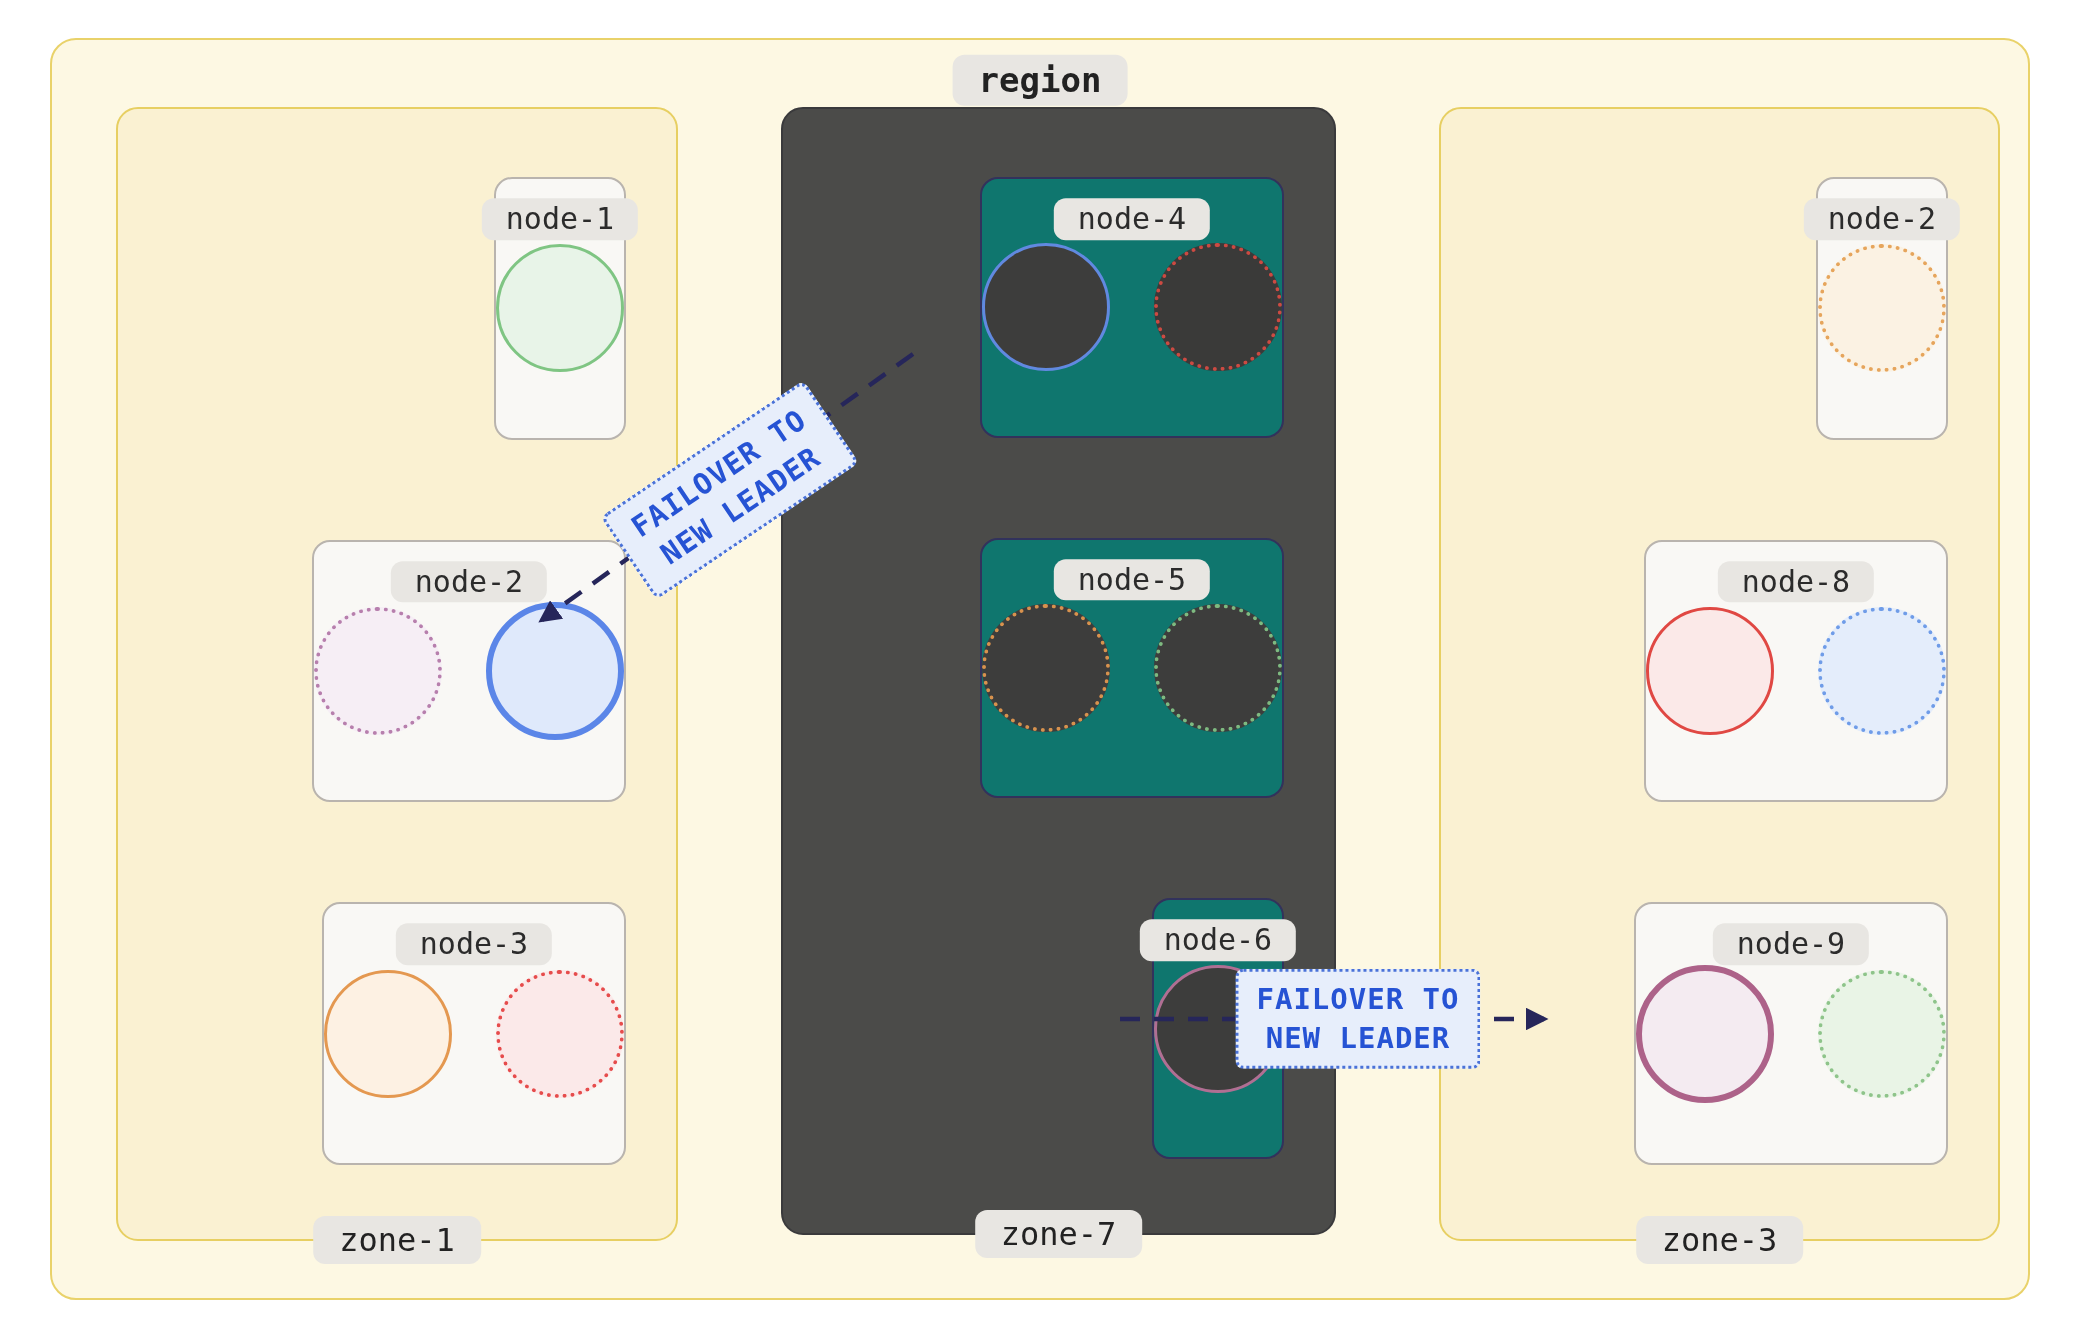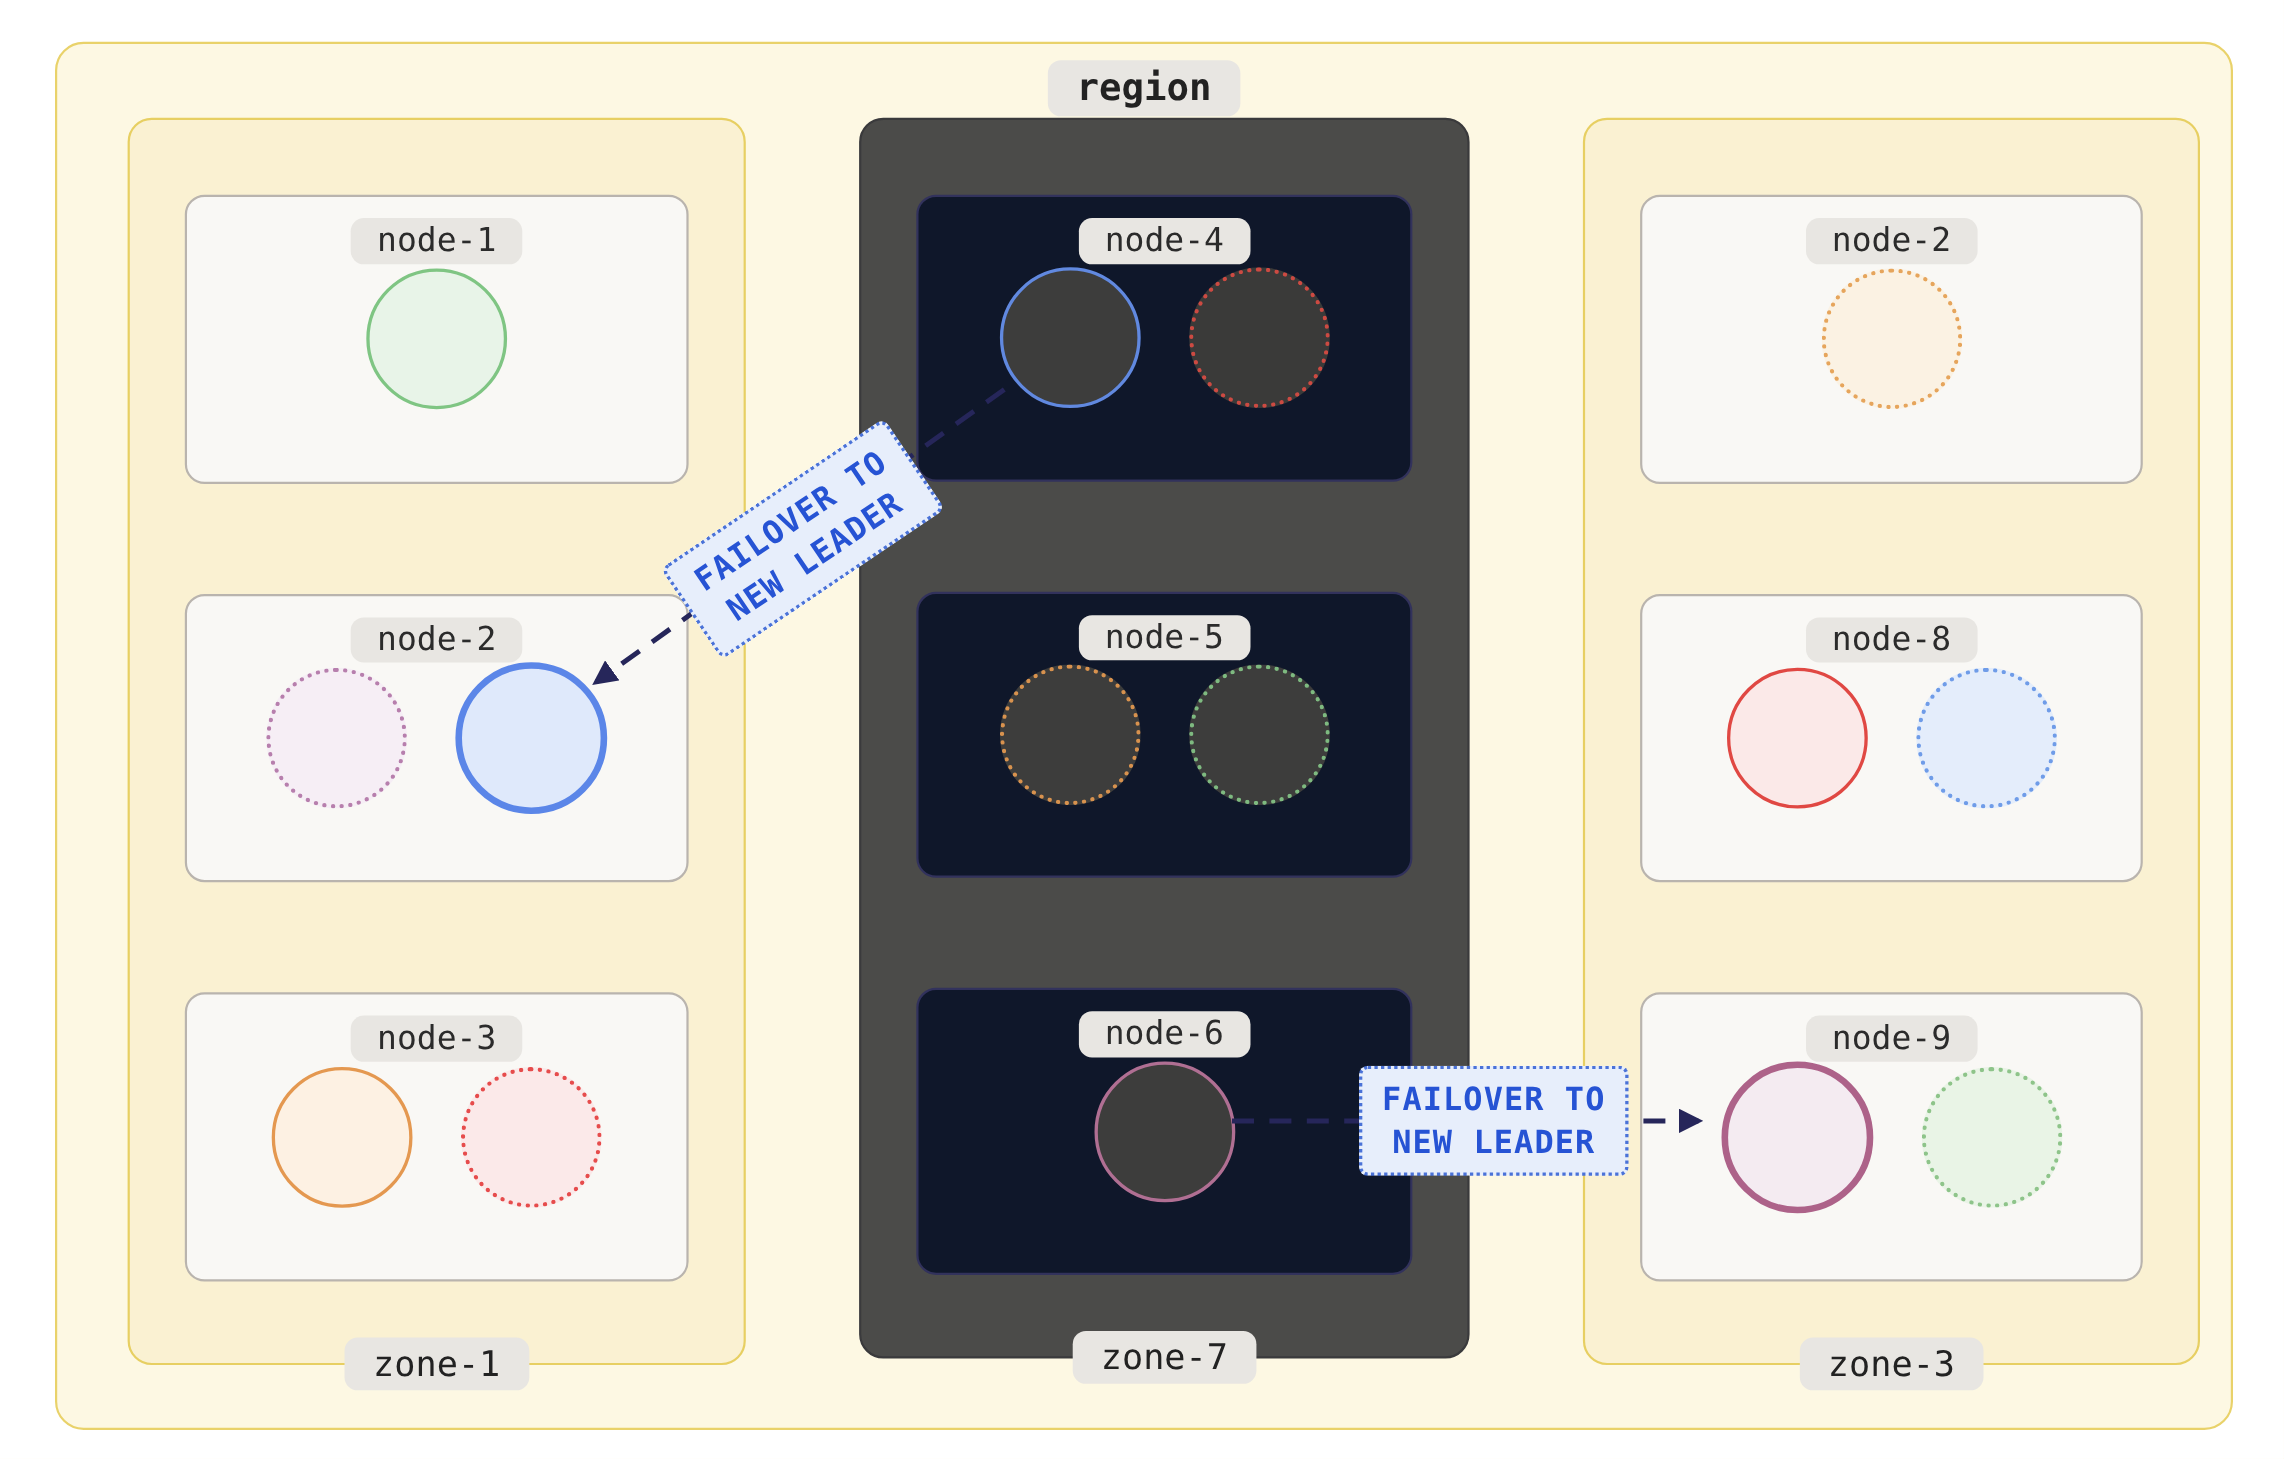--- a/index.html
+++ b/index.html
@@ -18,24 +18,24 @@
   .zone-label{position:absolute;bottom:0;left:50%;transform:translate(-50%,52%);
         font-weight:normal;font-size:32px;z-index:5;}
   .node-label{position:absolute;top:0;left:50%;transform:translate(-50%,-50%);
         font-size:30px;color:#2b2b2b;z-index:4;padding:2px 24px;}
 
   
   .zone{position:absolute;background:#faf1d2;border:2px solid #e7cf62;border-radius:22px;}
   .zone.down{background:#4b4b49;border-color:#3a3a3c;}
 
   .nodes{position:absolute;left:50px;right:50px;top:68px;bottom:74px;
-         display:flex;flex-direction:column;gap:100px;}
+         display:flex;flex-direction:column;gap:100px;align-items:flex-end;}
   .node{position:relative;flex:1;background:#f9f8f5;border:2px solid #b9b4ae;border-radius:18px;
         display:flex;align-items:center;justify-content:center;gap:44px;}
-  .zone.down .node{background:#0f172a;border-color:#32325c;}
+  .zone.down .node{background:#0f766e;border-color:#32325c;}
 
   
   .circle{width:128px;height:128px;border-radius:50%;box-sizing:border-box;
           border:3.5px solid #999;flex:0 0 auto;}
   .circle.dotted{border-width:4.5px;}
   .circle.leader{width:138px;height:138px;border-width:6.5px;}
 
   
   .arrows{position:absolute;left:0;top:0;width:2076px;height:1326px;pointer-events:none;z-index:6;}
 

